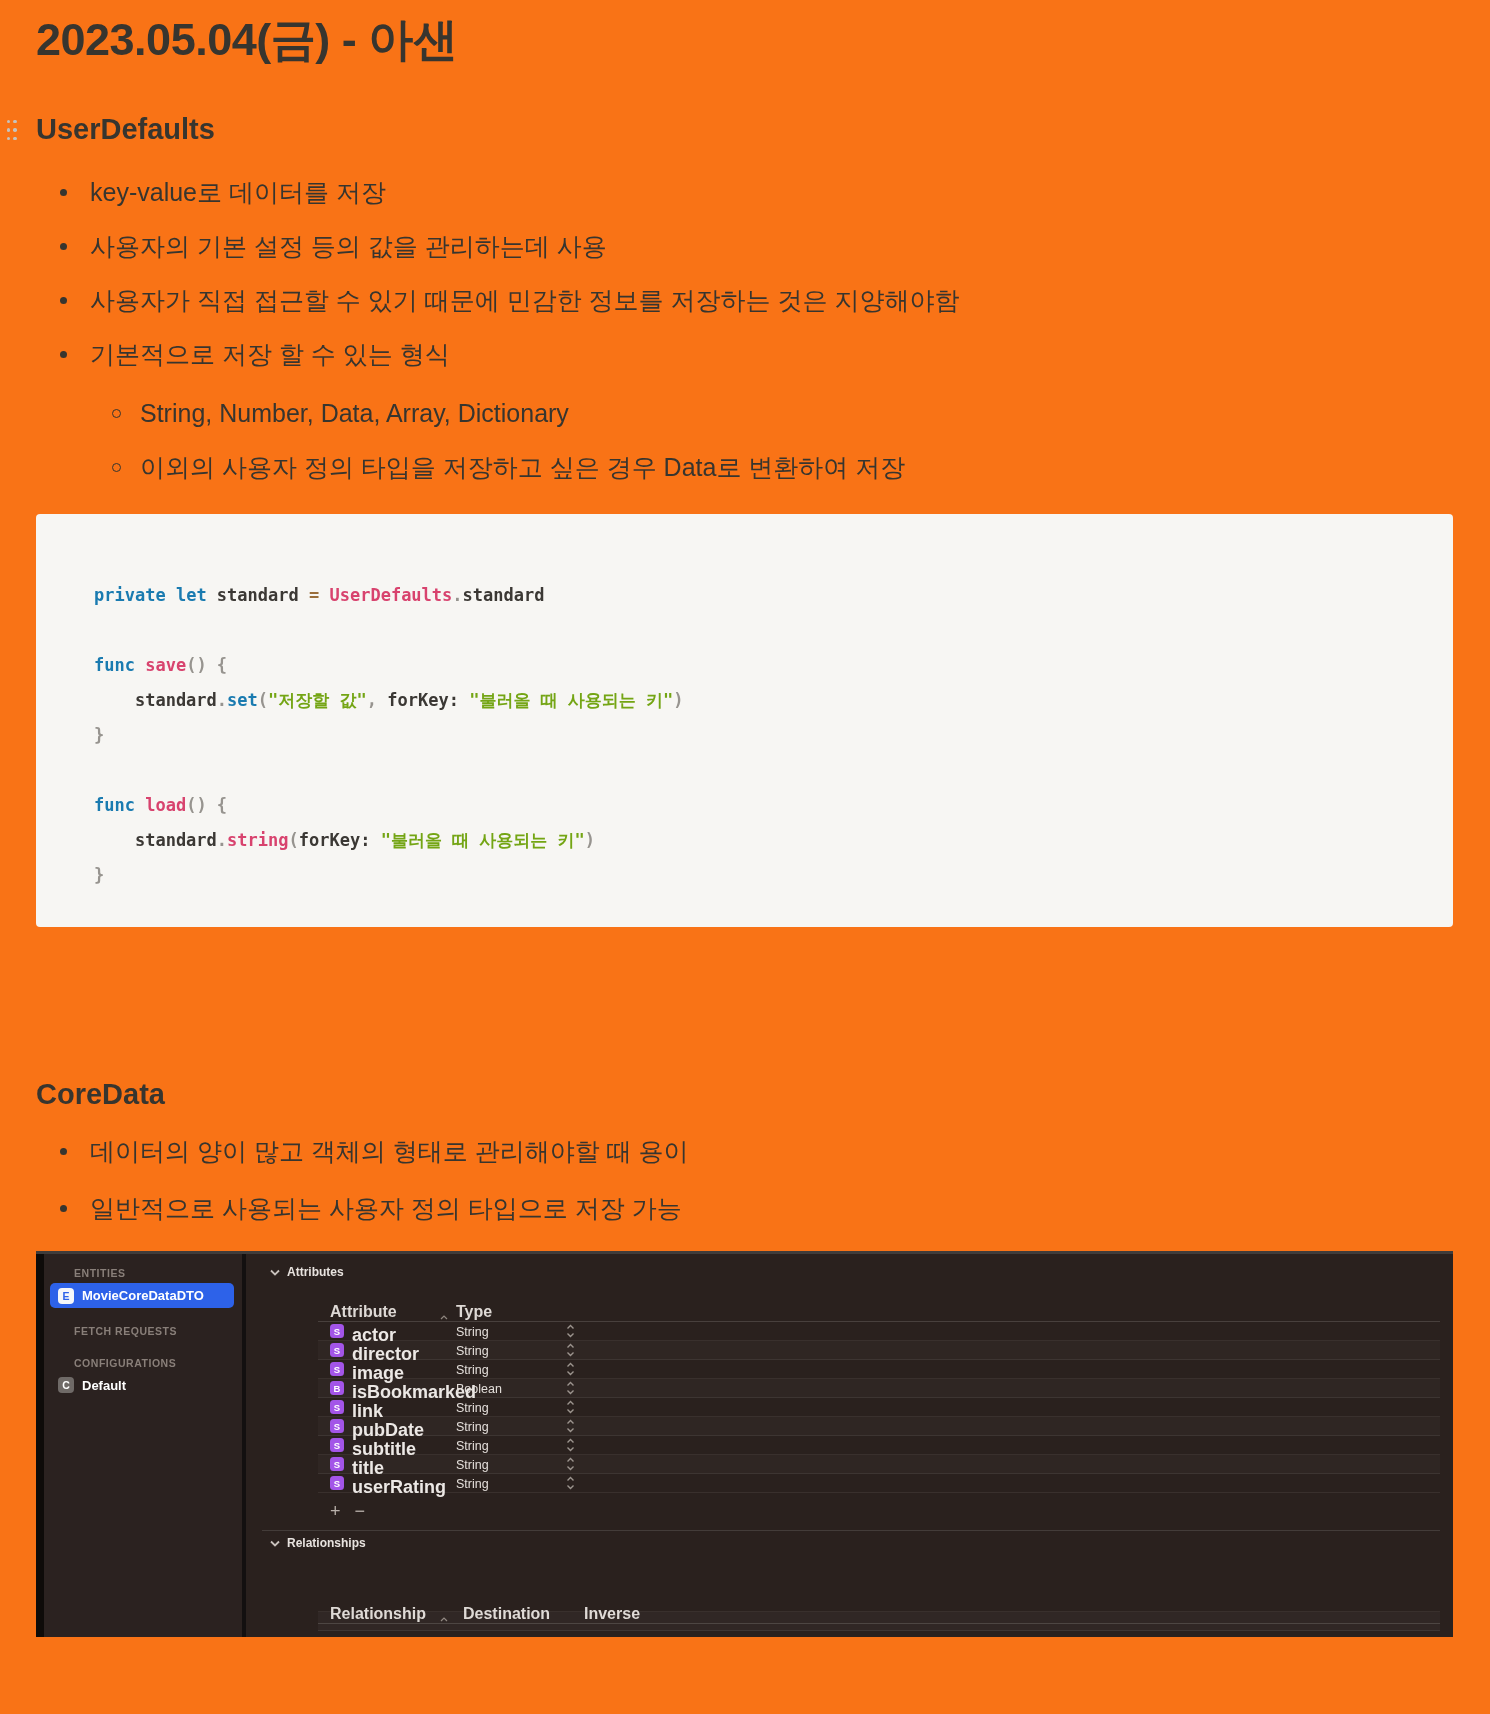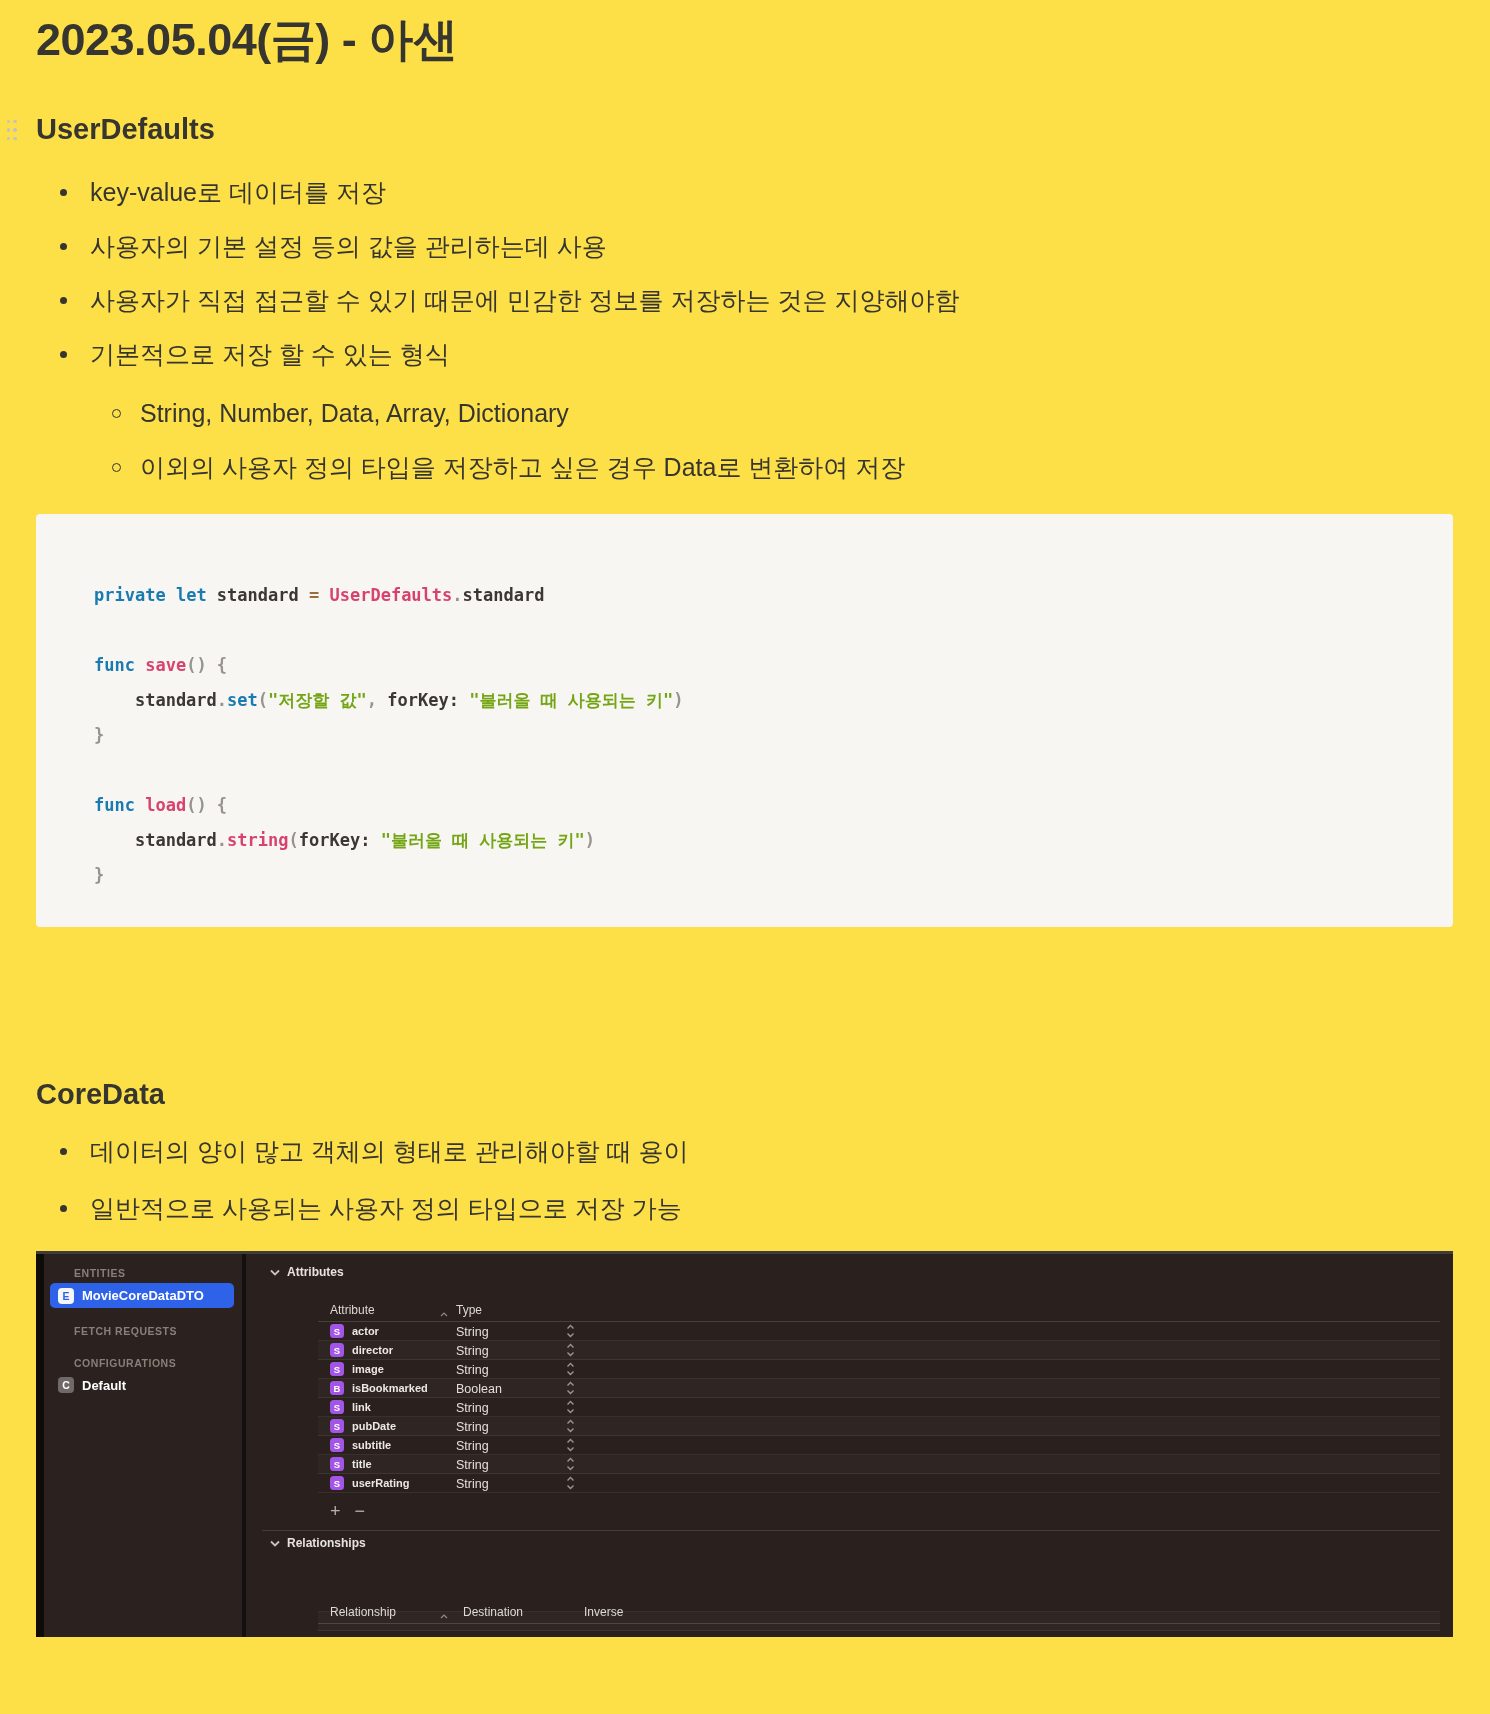--- a/index.html
+++ b/index.html
@@ -3,21 +3,21 @@
 <meta charset="utf-8">
 <style>
   :root{
     --text:#37352f; --selection-blue:#2d62e9; --badge-purple:#a355e8;
     --xcode-bg:#2a211e; --sidebar-bg:#2b2220; --code-bg:#f7f6f3;
     --code-keyword:#1a7bb0; --code-function:#d8436e; --code-string:#74a514;
     --code-operator:#9a6e3a; --code-punctuation:#97948f;
   }
   *{box-sizing:border-box; margin:0; padding:0;}
   body{background:#fff; font-family:"Liberation Sans",sans-serif; color:var(--text);}
-  .page{width:1490px; height:1714px; overflow:hidden; background:#fde047; position:relative;}
+  .page{width:1490px; height:1714px; overflow:hidden; background:#f97316; position:relative;}
   .content{padding:0 37px 0 36px;}
 
   h1.page-title{padding-top:12px; font-size:45px; line-height:56px; font-weight:700; letter-spacing:-0.5px; margin-bottom:42px;}
   h2.section-heading{font-size:29px; line-height:38px; font-weight:700; position:relative;}
   h2.mt-coredata{margin-top:148px;}
 
   .drag-handle{position:absolute; left:-31px; top:7px; width:13px; height:26px;
     display:grid; grid-template-columns:1fr 1fr; grid-template-rows:repeat(3,1fr); cursor:grab;}
   .drag-handle i{width:3.5px; height:3.5px; border-radius:50%; background:#c6c3bf; display:block; margin:auto;}
 
@@ -54,33 +54,33 @@
     font-size:10.5px; font-weight:700; flex:0 0 auto;}
   .sb-badge.entity{background:#f5f7fa; color:var(--selection-blue);}
   .sb-badge.configuration{background:#6f6a67; color:#fff;}
   .sb-item-label{font-size:13px; font-weight:600; color:#fff; white-space:nowrap;}
 
   .xc-section-title{position:absolute; left:24px; display:flex; align-items:center; gap:7px;
     font-size:12px; font-weight:700; color:#e8e3df;}
   .xc-section-title.attributes{top:11px;} .xc-section-title.relationships{top:282px;}
 
   .tbl-header{position:absolute; left:72px; right:13px; height:22px; border-bottom:1px solid rgba(255,255,255,.14);
-    font-size:12px; font-weight:400; color:#ded9d5;}
+    font-size:16px; font-weight:700; color:#ded9d5;}
   .tbl-header.attr{top:46px;} .tbl-header.rel{top:316px;margin-top:32px;}
   .tbl-header span{position:absolute; top:3px; white-space:nowrap;}
   .h-c1{left:12px;} .h-sort{left:122px; top:6px !important;} .h-c2{left:138px;}
   .tbl-header.rel .h-c2{left:145px;} .h-c3{left:266px;}
 
   .attr-rows{position:absolute; left:72px; right:13px; top:68px;}
   .attr-row{height:19px; position:relative; border-bottom:1px solid rgba(255,255,255,.07);}
   .attr-row.alt{background:rgba(255,255,255,.025);}
   .attr-badge{position:absolute; left:12px; top:2px; width:14px; height:14px; border-radius:3.5px;
     background:var(--badge-purple); color:#fff; font-size:9.5px; font-weight:700;
     display:flex; align-items:center; justify-content:center;}
-  .attr-name{position:absolute; left:34px; top:2.5px; font-size:11px; color:#ece8e5; font-weight:600;}
+  .attr-name{position:absolute; left:34px; top:2.5px; font-size:18px; color:#ece8e5; font-weight:600;}
   .attr-type{position:absolute; left:138px; top:2.5px; font-size:12.5px; color:#e4dfdb;}
   .stepper{position:absolute; left:248px; top:2px; line-height:0;}
 
   .plusminus{position:absolute; left:84px; top:248px; display:flex; gap:14px;
     color:#b9b1ab; font-size:18px; line-height:18px;}
   .xc-main .plusminus{left:84px;}
   .section-divider{position:absolute; left:16px; right:13px; top:276px; border-top:1px solid rgba(255,255,255,.12);}
 
   .rel-rows{position:absolute; left:72px; right:13px; top:339px;}
   .rel-row{height:19px; border-bottom:1px solid rgba(255,255,255,.07);}

